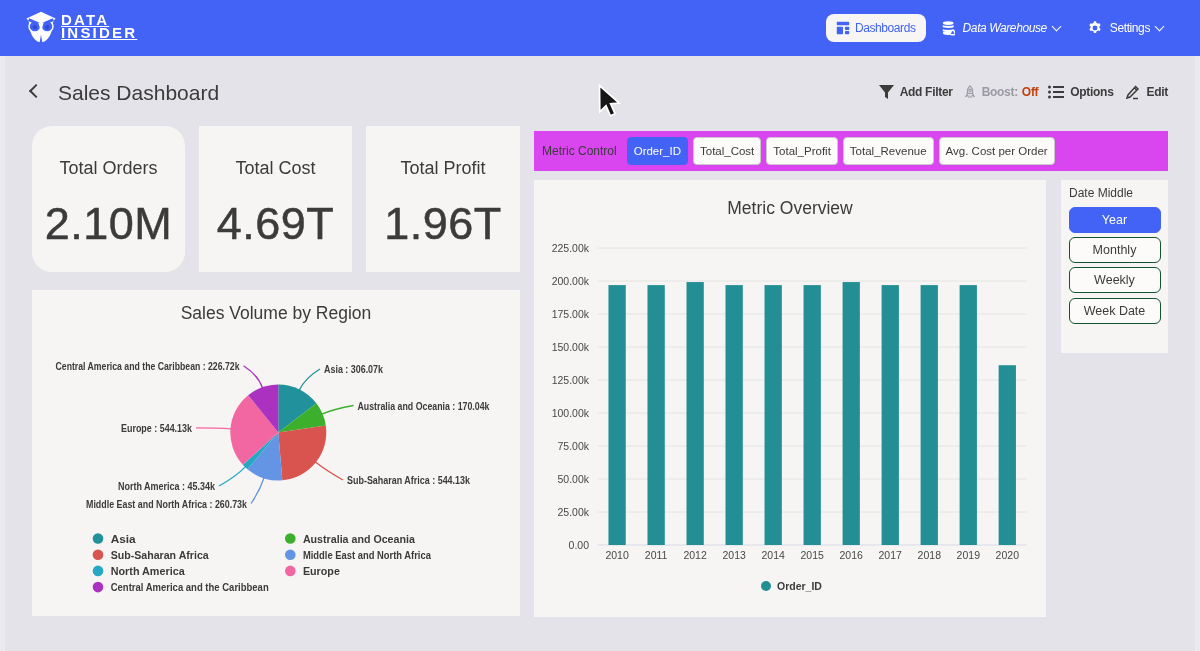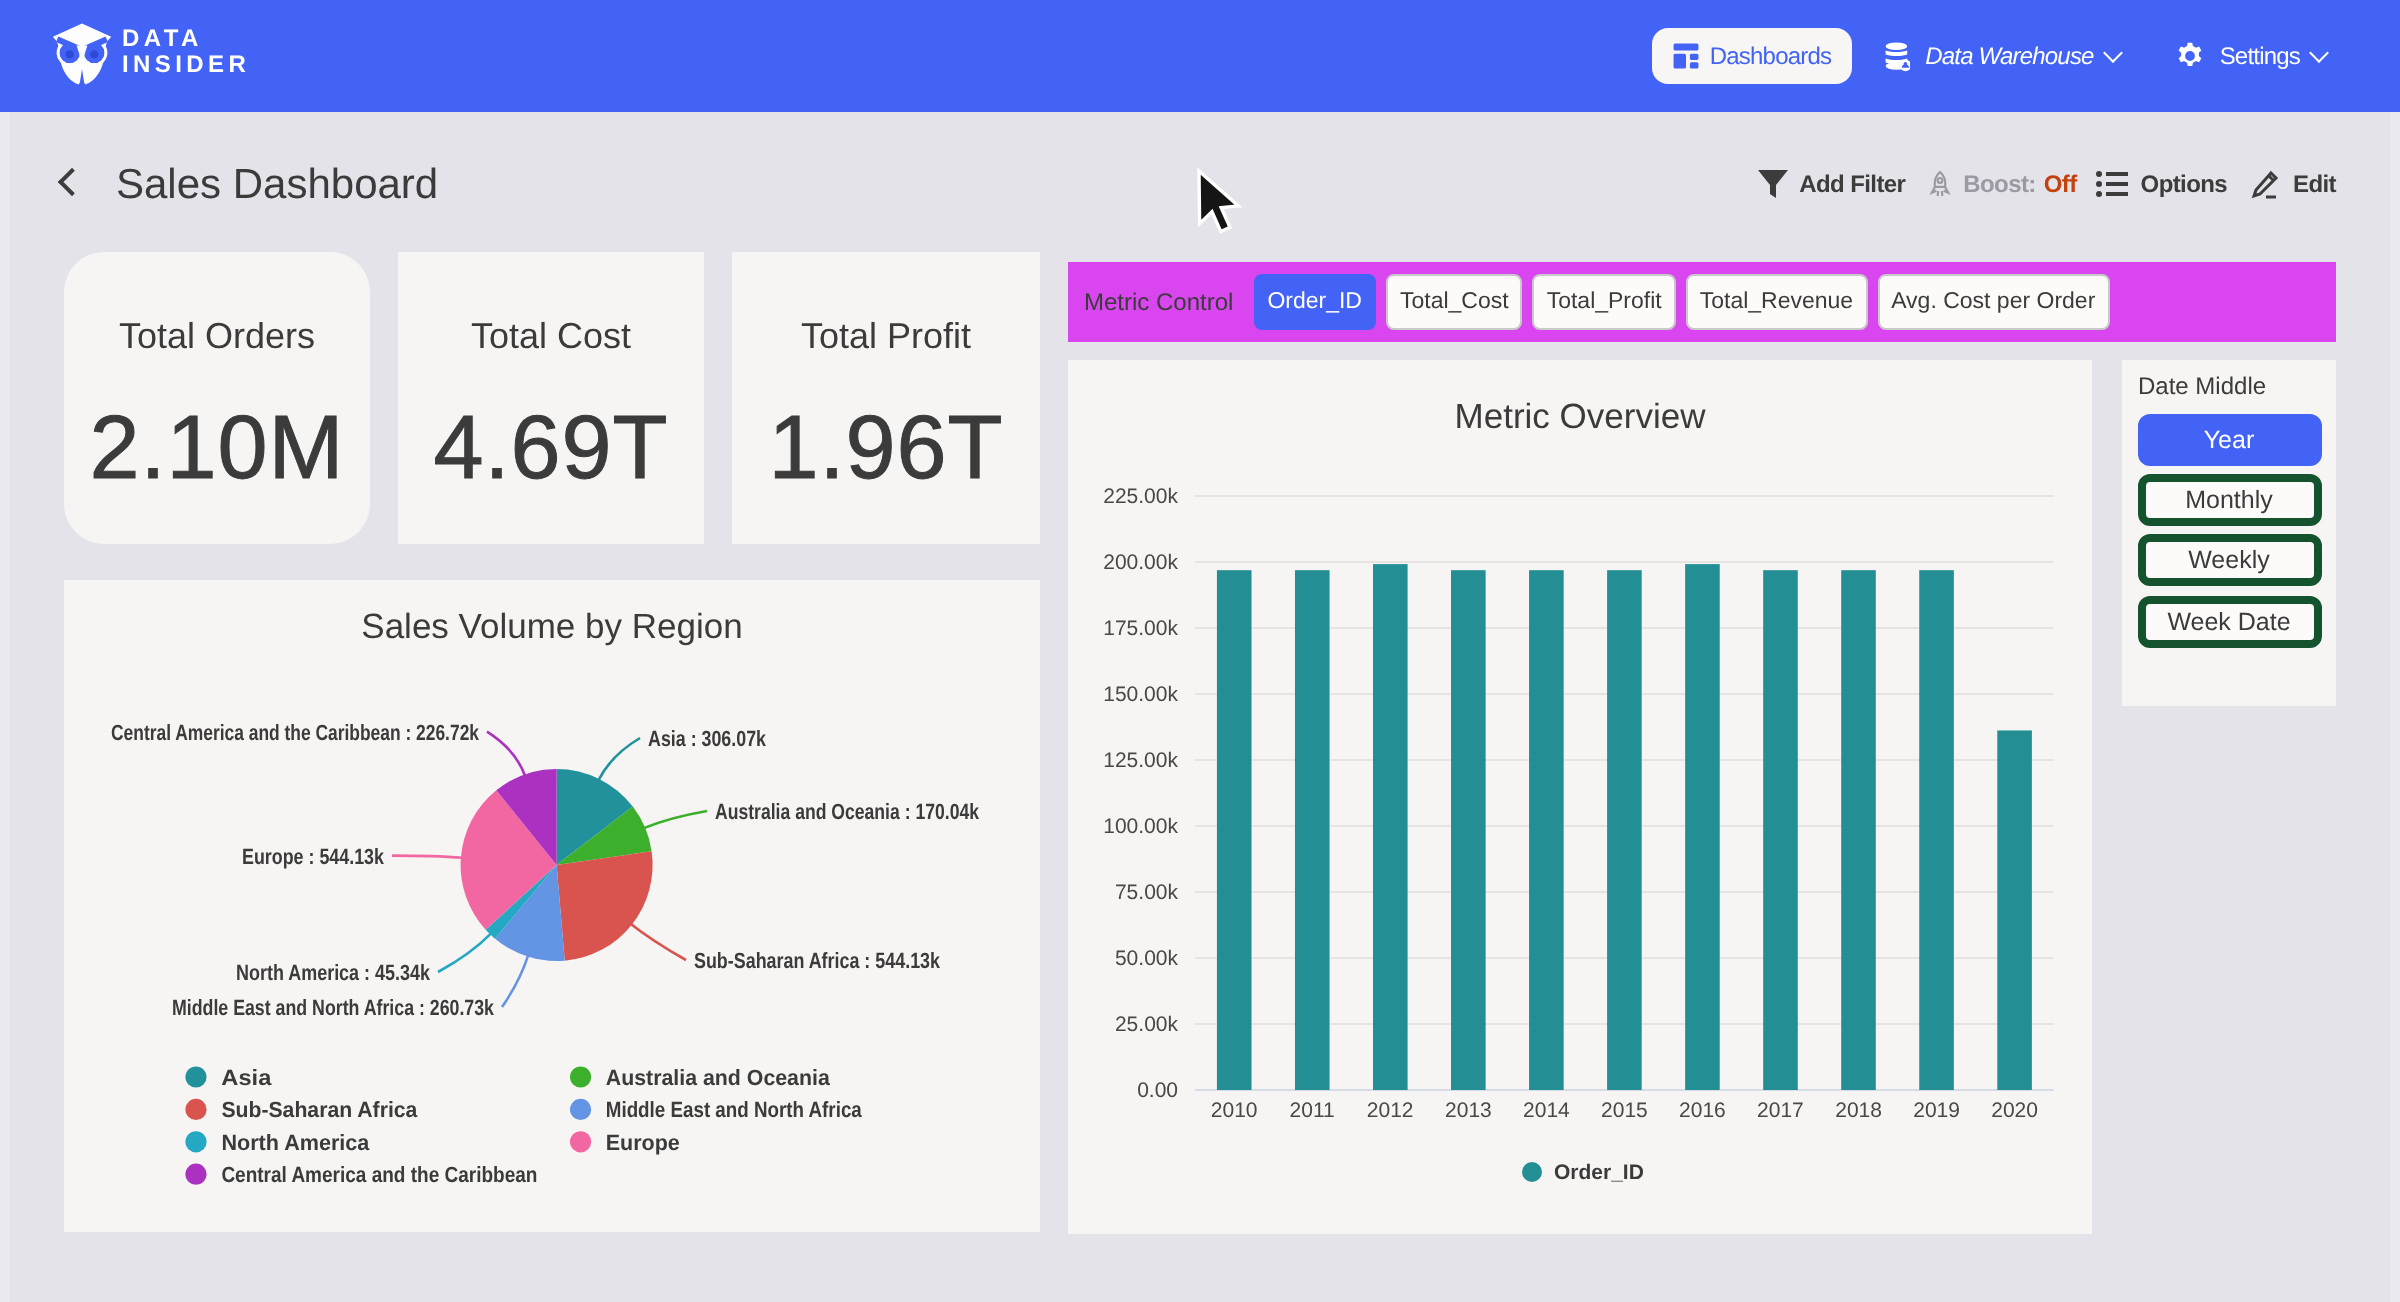--- a/index.html
+++ b/index.html
@@ -2,21 +2,21 @@
 <html><head>
 <meta charset="utf-8">
 <style>
   * { margin:0; padding:0; box-sizing:border-box; }
   html,body { width:1200px; height:651px; overflow:hidden; }
   body { font-family:"Liberation Sans", sans-serif; background:#e4e3e9; position:relative; }
 
   
   .topbar { position:absolute; left:0; top:0; width:1200px; height:56px; background:#4263f5; }
   .logo { position:absolute; left:26px; top:11px; }
-  .logotext { position:absolute; left:61px; top:13px; color:#fff; font-weight:bold; font-size:12px; letter-spacing:2.2px; line-height:13px; }
+  .logotext { position:absolute; left:61px; top:13px; color:#fff; font-weight:bold; font-size:15px; letter-spacing:2.2px; line-height:13px;text-decoration:underline; }
   .nav-right { position:absolute; right:37px; top:0; height:56px; display:flex; align-items:center; font-size:12px; letter-spacing:-0.4px; }
   .dash-pill { background:#f7f6f4; color:#4263f5; border-radius:8px; height:28px; display:flex; align-items:center; padding:0 10px; font-weight:500; }
   .dash-pill svg { margin-right:5px; }
   .navitem { color:#fff; display:flex; align-items:center; }
   .navitem svg { margin-right:8px; }
   .chev { display:inline-block; width:7px; height:7px; border-right:1.6px solid #fff; border-bottom:1.6px solid #fff; transform:rotate(45deg); margin-left:6px; margin-top:-3px;}
 
   
   .back { position:absolute; left:31px; top:86px; width:10px; height:10px; border-left:2px solid #3c3c3c; border-bottom:2px solid #3c3c3c; transform:rotate(45deg); }
   .pagetitle { position:absolute; left:58px; top:81px; font-size:21px; color:#3b3b3b; }
@@ -34,21 +34,21 @@
   .kpi-label { text-align:center; margin-top:32px; font-size:18px; color:#3b3b3b; }
   .kpi-value { text-align:center; margin-top:19px; font-size:45px; font-weight:500; color:#3b3b3b; letter-spacing:0.5px; -webkit-text-stroke:0.5px #3b3b3b;}
   #piecard  { left:32px;  top:290px; width:488px; height:326px; }
   #chartcard{ left:534px; top:180px; width:512px; height:437px; }
   #metricbar{ left:534px; top:131px; width:634px; height:40px; background:#d946ef; position:absolute; display:flex; align-items:center; white-space:nowrap; }
   .mc-label { font-size:12px; color:#3b3b3b; margin:0 10px 0 8px; }
   .mbtn { height:28px; border:1px solid #c9c9c9; background:#fcfbfa; color:#3b3b3b; border-radius:4px; font-size:11.5px; display:flex; align-items:center; padding:0 6px; margin-right:5px; white-space:nowrap; }
   .mbtn.sel { background:#4263f5; border-color:#4263f5; color:#fff; }
   #datecard { left:1061px; top:180px; width:107px; height:173px; }
   .dr-title { font-size:12px; color:#3b3b3b; font-weight:500; margin:6px 0 7px 8px; }
-  .drbtn { width:92px; height:26px; border:4px solid #14532d; background:#fcfbfa; border-radius:6px; color:#3b3b3b; font-size:12.5px; display:flex; align-items:center; justify-content:center; margin:0 auto 4.2px auto; }
+  .drbtn { width:92px; height:26px; border:1px solid #14532d; background:#fcfbfa; border-radius:6px; color:#3b3b3b; font-size:12.5px; display:flex; align-items:center; justify-content:center; margin:0 auto 4.2px auto; }
   .drbtn.sel { background:#4263f5; border-color:#4263f5; color:#fff; }
 
   .cardtitle { text-align:center; color:#3b3b3b; }
   #cursor { position:absolute; left:598px; top:84px; }
 </style>
 </head>
 <body>
 
 <div class="topbar">
   <svg class="logo" width="30" height="32" viewBox="0 0 30 32">

